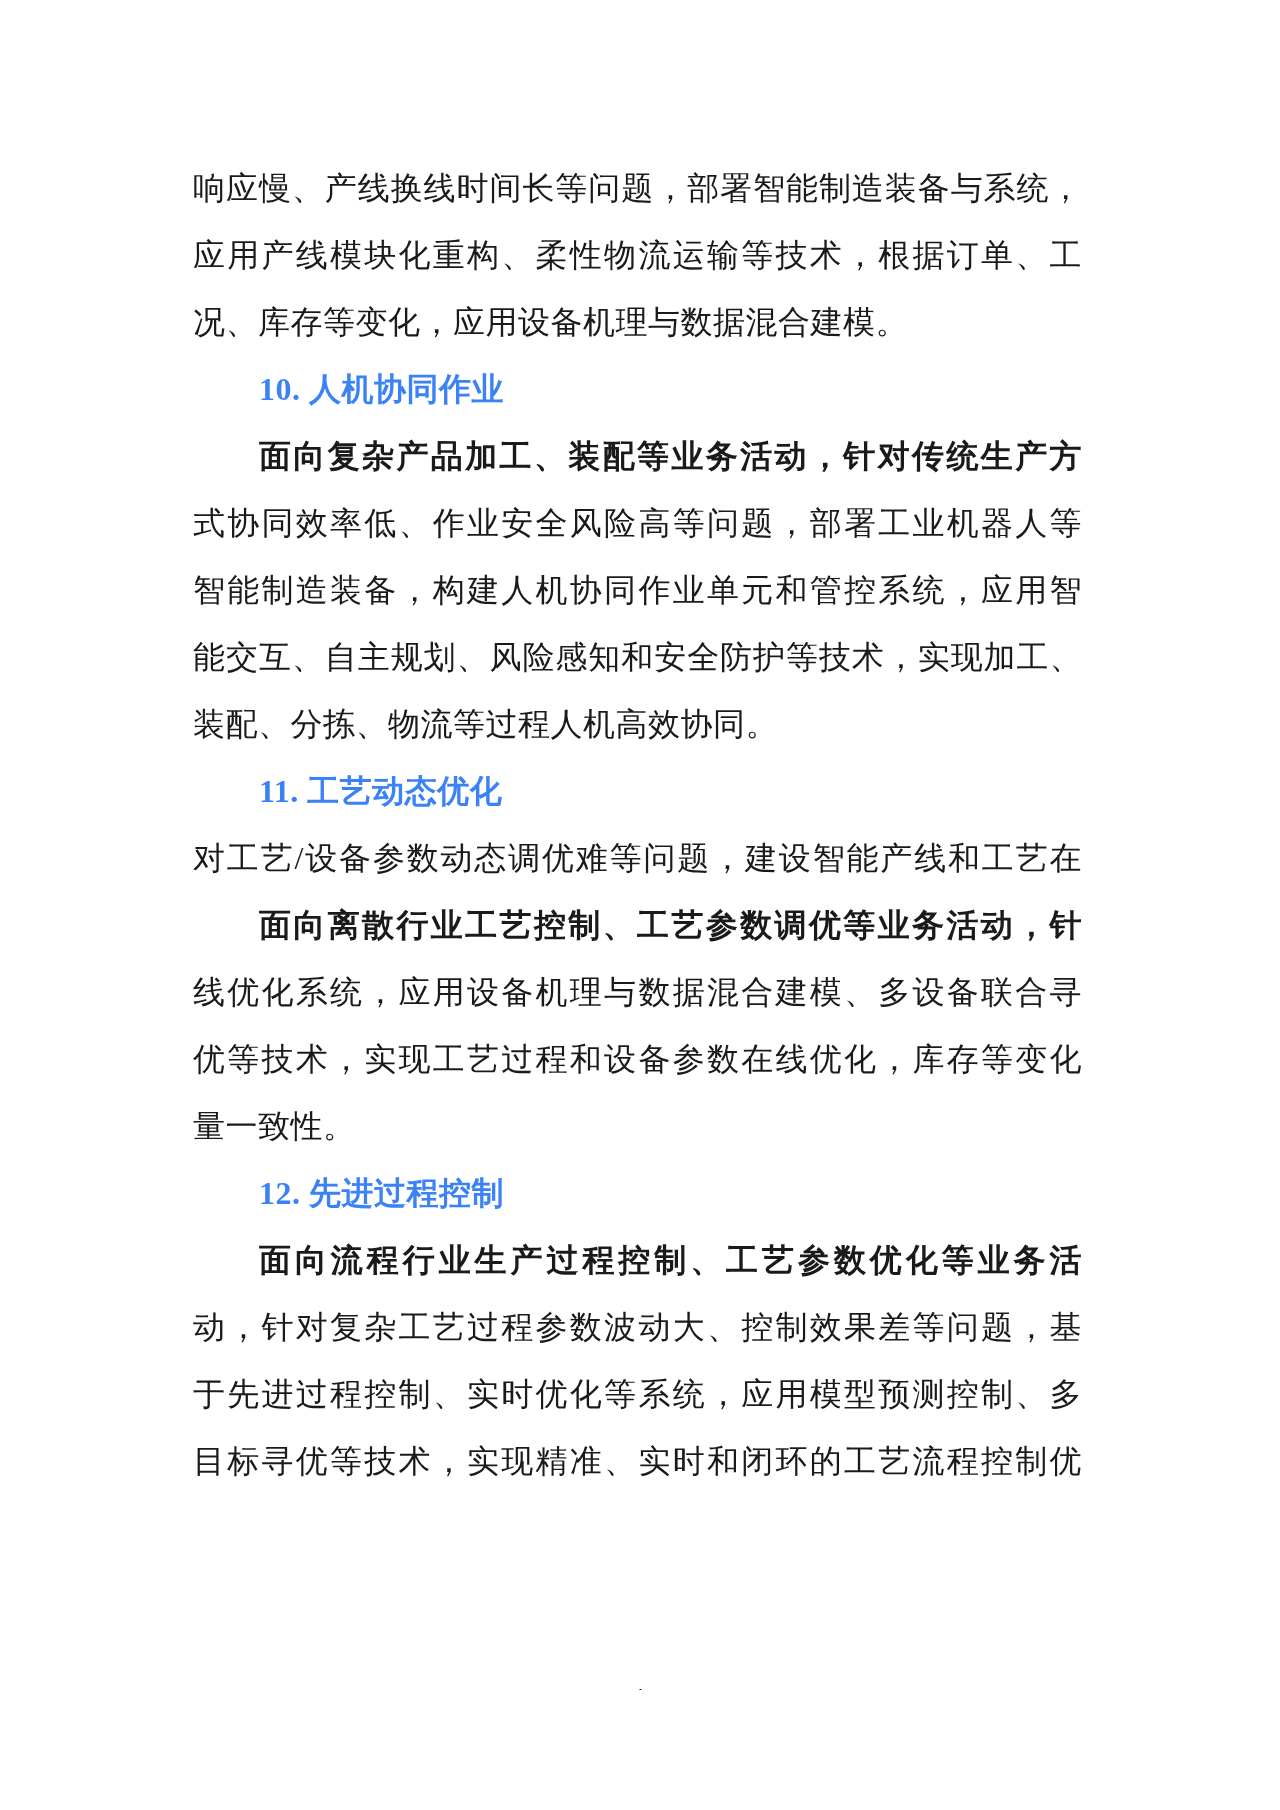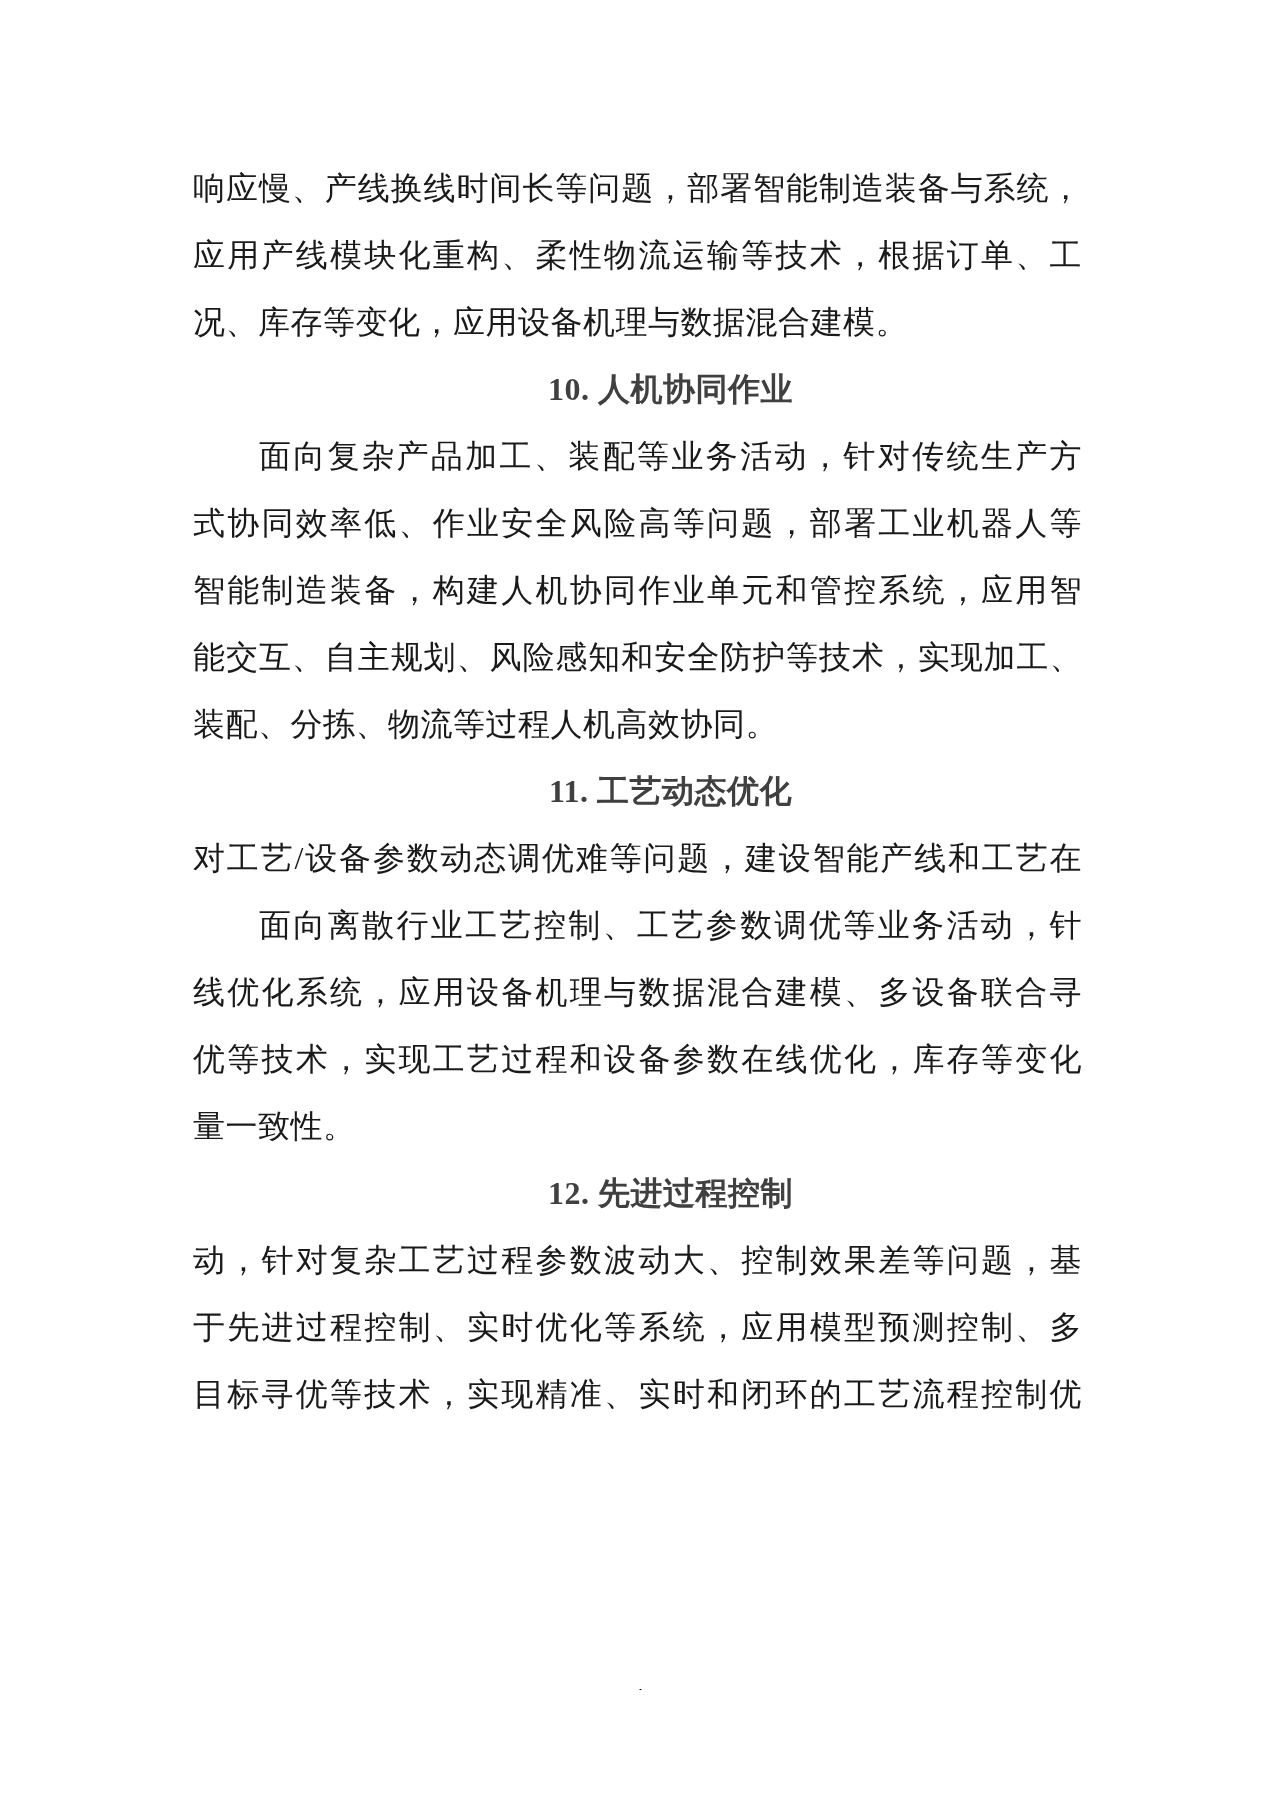--- a/index.html
+++ b/index.html
@@ -32,27 +32,28 @@
   }
   
   .line.j {
     text-align: justify;
     text-align-last: justify;
     text-justify: inter-character;
   }
   
   .line.fi {
     text-indent: 66px;
+    font-weight: bold;
   }
   
   .line.h {
     font-weight: bold;
-    color: #404040;
+    color: #3b82f6;
     text-indent: 66px;
-    text-align: center;
+    text-align: left;
   }
   .footer {
     position: absolute;
     left: 193px;
     top: 1676px;
     width: 889px;
     height: 44px;
     line-height: 44px;
     text-align: center;
     font-size: 27px;
@@ -73,18 +74,19 @@
     <div class="line j">智能制造装备，构建人机协同作业单元和管控系统，应用智</div>
     <div class="line j">能交互、自主规划、风险感知和安全防护等技术，实现加工、</div>
     <div class="line">装配、分拣、物流等过程人机高效协同。</div>
     <div class="line h">11. 工艺动态优化</div>
     <div class="line j">对工艺/设备参数动态调优难等问题，建设智能产线和工艺在</div>
     <div class="line j fi">面向离散行业工艺控制、工艺参数调优等业务活动，针</div>
     <div class="line j">线优化系统，应用设备机理与数据混合建模、多设备联合寻</div>
     <div class="line j">优等技术，实现工艺过程和设备参数在线优化，库存等变化</div>
     <div class="line">量一致性。</div>
     <div class="line h">12. 先进过程控制</div>
+    <div class="line j fi">面向流程行业生产过程控制、工艺参数优化等业务活</div>
     <div class="line j">动，针对复杂工艺过程参数波动大、控制效果差等问题，基</div>
     <div class="line j">于先进过程控制、实时优化等系统，应用模型预测控制、多</div>
     <div class="line j">目标寻优等技术，实现精准、实时和闭环的工艺流程控制优</div>
   </div>
   <div class="footer">4</div>
 </div>
 
 </body></html>

